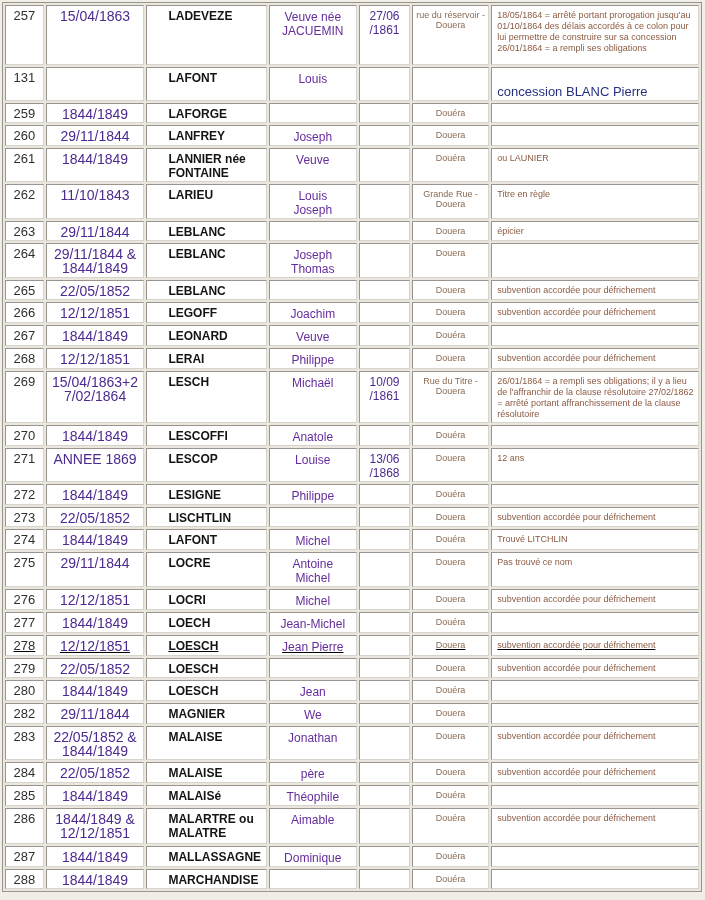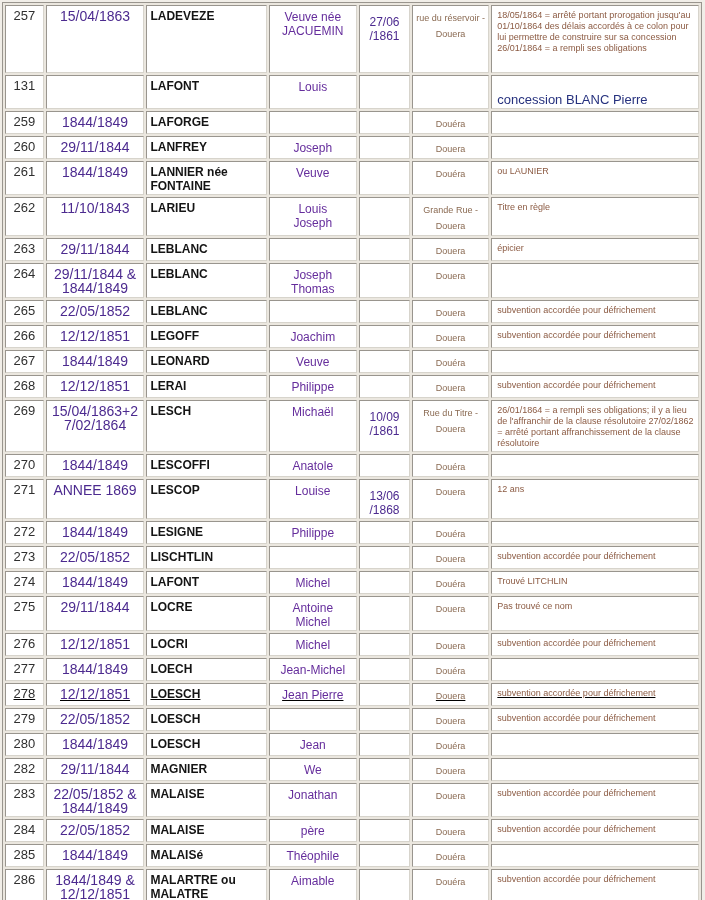--- a/index.html
+++ b/index.html
@@ -44,46 +44,46 @@
     color: var(--date-text, #4c2a8f);
     overflow-wrap: break-word;
     white-space: pre-line;
     padding-top: 3px;
     line-height: 14px;
   }
   td.col-surname {
     font-weight: bold;
     font-size: 12px;
     color: var(--surname-text, #141414);
-    padding-left: 3px;
+    padding-left: 21px;
     padding-top: 3px;
     line-height: 14px;
   }
   td.col-firstname {
     text-align: center;
     font-size: 12px;
     color: var(--name-text, #652d9c);
     white-space: pre-line;
     padding-top: 4px;
     line-height: 14px;
   }
   td.col-date2 {
     text-align: center;
     font-size: 12px;
     color: var(--date-text, #4c2a8f);
     white-space: pre-line;
-    padding-top: 9px;
+    padding-top: 3px;
     line-height: 14px;
   }
   td.col-place {
     text-align: center;
     font-size: 9px;
     color: var(--place-text, #8a6a52);
     padding-top: 4px;
-    line-height: 16px;
+    line-height: 10px;
   }
   td.col-notes {
     font-size: 9px;
     color: var(--notes-text, #8b5a42);
     padding: 4px 3px 1px 5px;
     line-height: 11px;
   }
   td.col-notes.notes-large {
     font-size: 13px;
     color: var(--notes-large-text, #26317e);
@@ -99,21 +99,21 @@
       <colgroup>
         <col style="width: 38px;">
         <col style="width: 97px;">
         <col style="width: 118px;">
         <col style="width: 87px;">
         <col style="width: 50px;">
         <col style="width: 76px;">
         <col style="width: 204px;">
       </colgroup>
     <tbody>
-        <tr style="height: 68px;">
+        <tr style="height: 60px;">
           <td class="col-num">257</td>
           <td class="col-date1">15/04/1863</td>
           <td class="col-surname">LADEVEZE</td>
           <td class="col-firstname">Veuve née
 JACUEMIN</td>
           <td class="col-date2">27/06
 /1861</td>
           <td class="col-place">rue du réservoir - Douera</td>
           <td class="col-notes">18/05/1864 = arrêté portant prorogation jusqu'au 01/10/1864 des délais accordés à ce colon pour lui permettre de construire sur sa concession 26/01/1864 = a rempli ses obligations</td>
         </tr>

